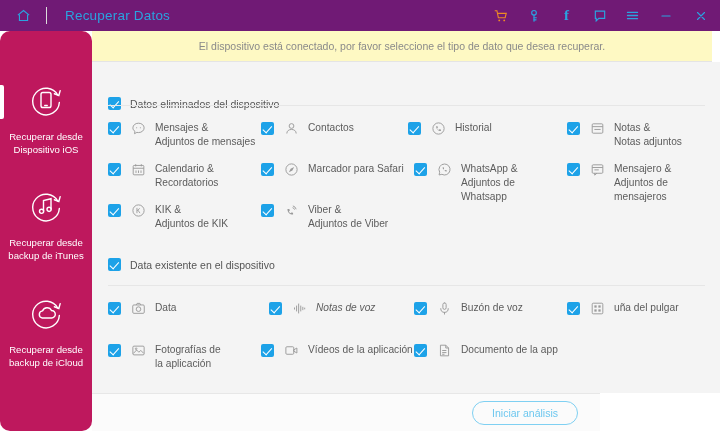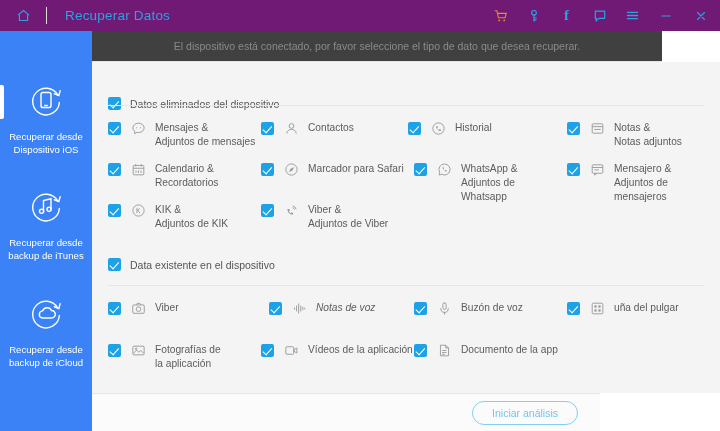--- a/index.html
+++ b/index.html
@@ -39,21 +39,22 @@
     display: flex; align-items: center; justify-content: center;
     color: #2aa3e0;
   }
   .tb-icon.cart { color: #ef8b22; }
   .tb-icon.last { width: 38px; }
   .tb-glyph { font-size: 14px; line-height: 1; color: inherit; }
 
   
   .sidebar {
     position: absolute; left: 0; top: 31px; width: 92px; height: 400px;
-    background: #3b82f6;
+    background: #be185d;
+    border-radius: 10px;
   }
   .side-item {
     position: absolute; left: 0; width: 92px;
     display: flex; flex-direction: column; align-items: center;
     color: #ffffff;
   }
   .side-item.i0 { top: 49px; }
   .side-item.i1 { top: 155px; }
   .side-item.i2 { top: 262px; }
   .side-icon { width: 40px; height: 40px; margin-bottom: 10px; }
@@ -61,22 +62,22 @@
     font-size: 9.6px; line-height: 13px; text-align: center;
     color: #ffffff; white-space: pre-line;
   }
   .active-bar {
     position: absolute; left: 0; top: 54px;
     width: 4px; height: 34px; background: #ffffff; border-radius: 0 2px 2px 0;
   }
 
   
   .banner {
-    position: absolute; left: 92px; top: 31px; width: 570px; height: 31px;
-    background: #404040;
+    position: absolute; left: 92px; top: 31px; width: 620px; height: 31px;
+    background: #fef9c3;
     border-bottom: 1px solid #e4e4e4;
     display: flex; align-items: center; justify-content: center;
   }
   .banner-text { font-size: 10.5px; color: #8a8a8a; }
 
   
   .content {
     position: absolute; left: 92px; top: 62px; width: 628px; height: 331px;
     background: #f4f4f4;
     overflow: hidden;
@@ -391,21 +392,21 @@
 
       <div class="cell" style="left:16px; top:239px;">
         <span class="cb"></span>
         <span class="ic">
           <svg width="15" height="15" viewBox="0 0 24 24" fill="none" stroke="#9a9a9a" stroke-width="1.5">
             <rect x="2.8" y="6.3" width="18.4" height="13.4" rx="1.8"></rect>
             <path d="M8.3 6.3 L9.8 3.8 H14.2 L15.7 6.3"></path>
             <circle cx="12" cy="13" r="3.7"></circle>
           </svg>
         </span>
-        <span class="lbl">Viber</span>
+        <span class="lbl">Data</span>
       </div>
 
       <div class="cell" style="left:177px; top:239px;font-style:italic;">
         <span class="cb"></span>
         <span class="ic">
           <svg width="15" height="15" viewBox="0 0 24 24" stroke="#9a9a9a" stroke-width="1.5" stroke-linecap="round">
             <path d="M4 11 V13"></path>
             <path d="M7.3 8 V16"></path>
             <path d="M10.6 4.8 V19.2"></path>
             <path d="M14 8 V16"></path>

